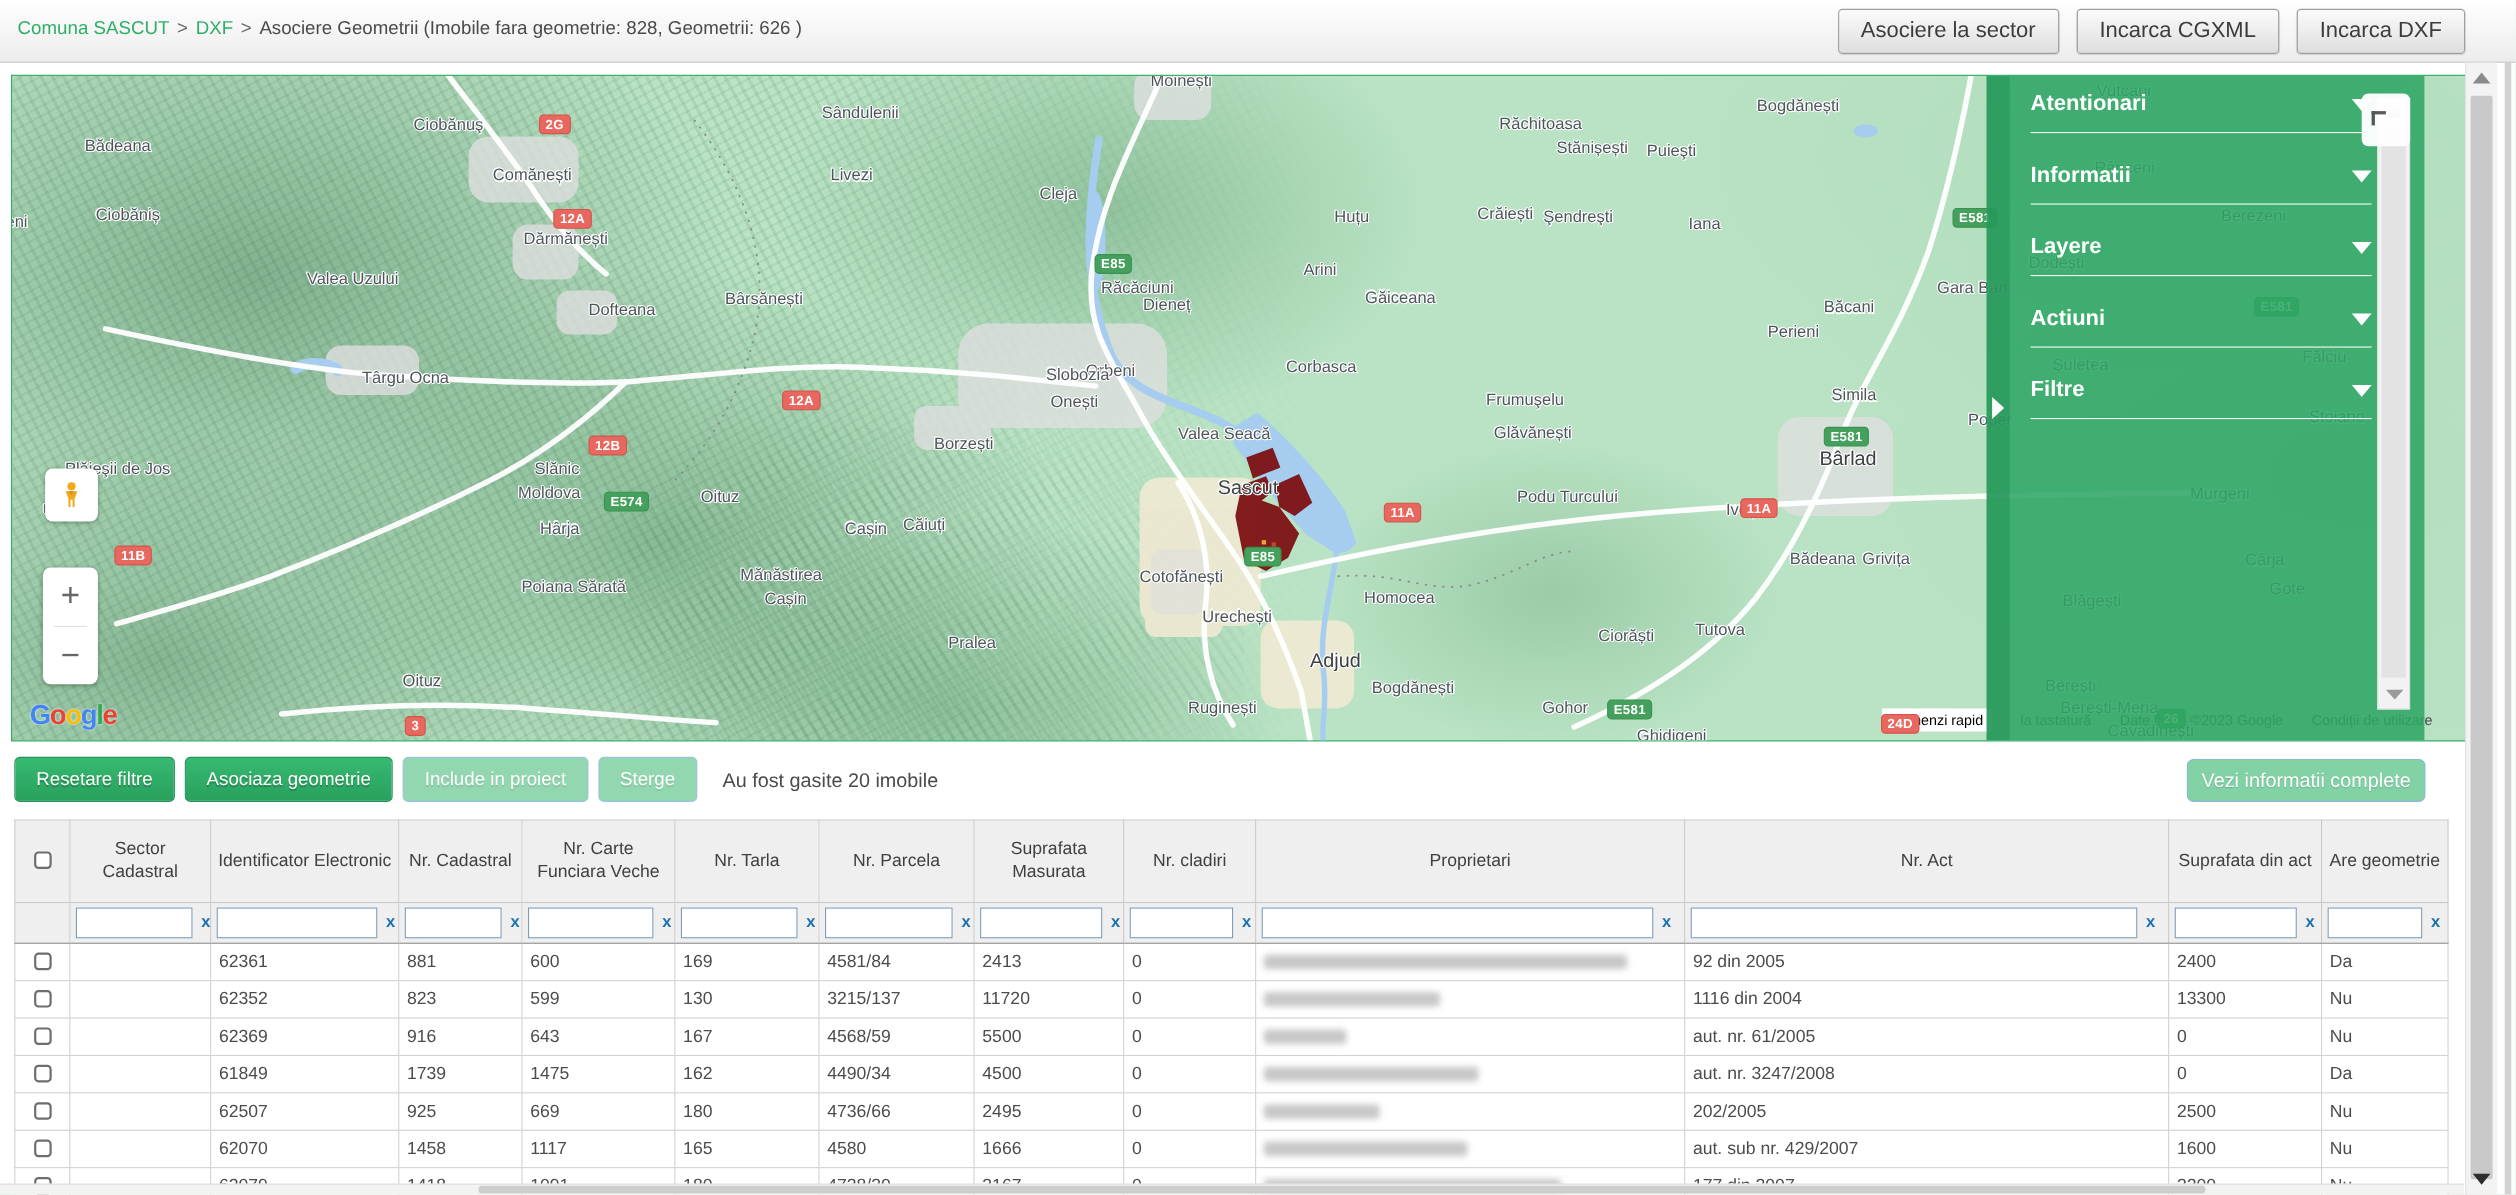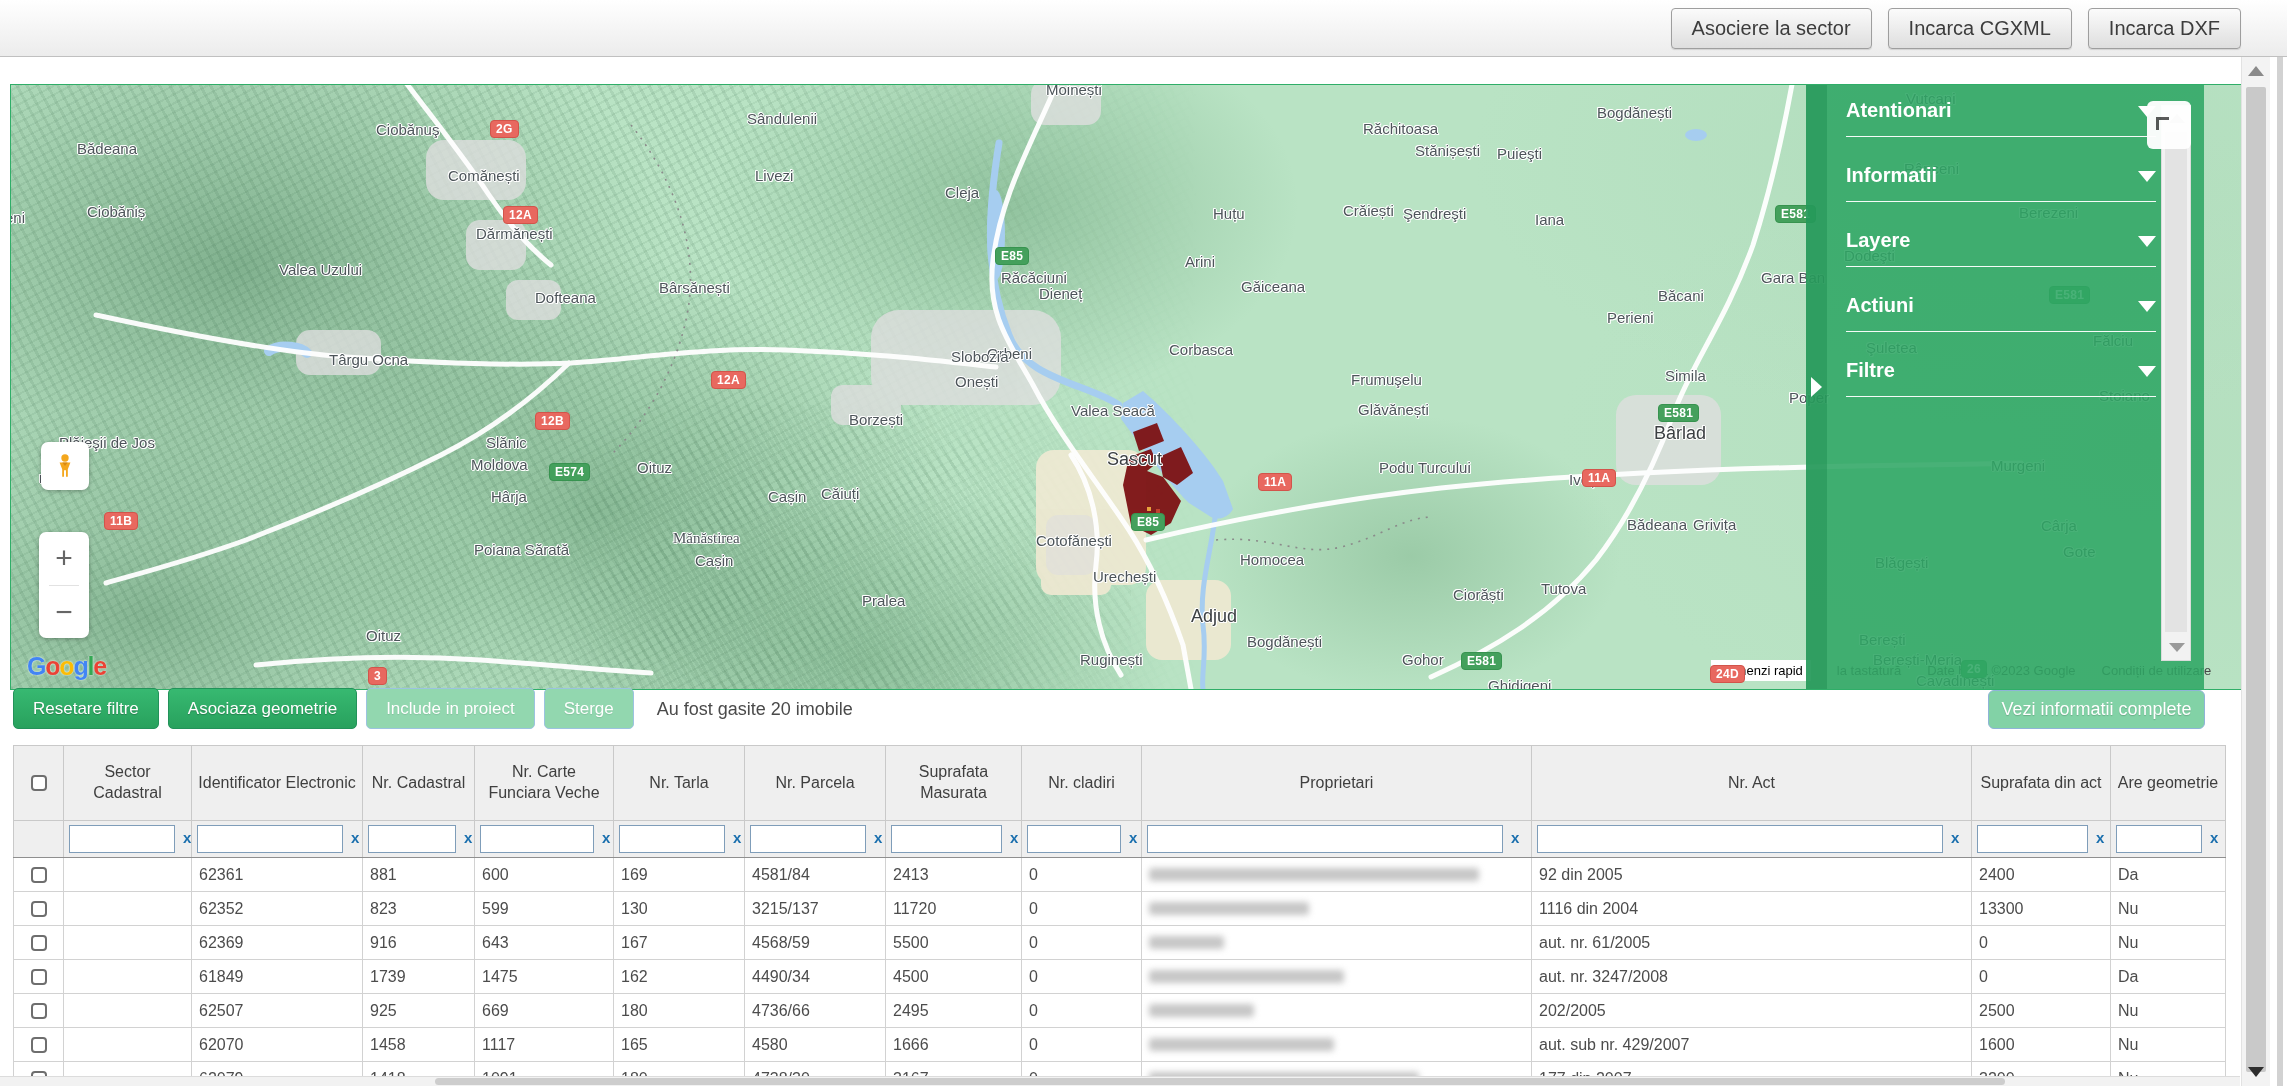--- a/index.html
+++ b/index.html
@@ -9,21 +9,21 @@
   .topbar{position:absolute;left:0;top:0;width:2287px;height:57px;box-sizing:border-box;
           background:linear-gradient(#ffffff,#ececec);border-bottom:1px solid #c0c0c0}
   .crumbs{position:absolute;left:16px;top:16px;font-size:17px;color:#4a4a4a;white-space:nowrap}
   .crumbs a{color:#2fae68;text-decoration:none;cursor:pointer}
   .crumbs .sep{margin:0 7px;color:#666}
   .hdrbtns{position:absolute;right:46px;top:8px;display:flex;gap:16px}
   .hbtn{font-size:20px;color:#3c3c3c;background:linear-gradient(#fbfbfb,#dedede);
         border:1px solid #9e9e9e;border-radius:4px;padding:8px 20px;cursor:pointer;
         box-shadow:0 1px 1px rgba(0,0,0,.12)}
   
-  .mapwrap{position:absolute;left:10px;top:84px;width:2260px;height:606px;box-sizing:border-box;
+  .mapwrap{position:absolute;left:10px;top:68px;width:2260px;height:606px;box-sizing:border-box;
     border:1px solid #2fae68;overflow:hidden;background-color:#b9e3c4;
     background-image:
       radial-gradient(620px 420px at 10% 30%, rgba(74,128,90,.50), transparent 70%),
       radial-gradient(520px 360px at 26% 70%, rgba(80,138,96,.45), transparent 70%),
       radial-gradient(480px 300px at 6% 88%, rgba(74,128,90,.45), transparent 72%),
       radial-gradient(420px 280px at 44% 20%, rgba(88,148,104,.40), transparent 70%),
       radial-gradient(430px 260px at 38% 96%, rgba(88,148,104,.42), transparent 70%),
       radial-gradient(300px 200px at 62% 78%, rgba(100,158,114,.35), transparent 70%),
       radial-gradient(700px 360px at 88% 12%, rgba(172,216,183,.55), transparent 75%),
       radial-gradient(800px 420px at 95% 60%, rgba(176,219,186,.5), transparent 75%)}
@@ -127,20 +127,23 @@
   .varr.up{top:9px;border-bottom:10px solid #8a8a8a}
   .varr.dn{bottom:9px;border-top:10px solid #2e2e2e}
   .vthumb{position:absolute;left:4px;right:4px;top:30px;height:985px;background:#c9c9c9;
           border-radius:2px}
   .edge{position:absolute;right:4px;top:57px;width:6px;height:1029px;background:#d2d2d2;z-index:7}
 </style>
 </head>
 <body>
 
 <header class="topbar">
+  <nav class="crumbs">
+    <a>Comuna SASCUT</a><span class="sep">&gt;</span><a>DXF</a><span class="sep">&gt;</span><span>Asociere Geometrii (Imobile fara geometrie: 828, Geometrii: 626 )</span>
+  </nav>
   <div class="hdrbtns">
     <button class="hbtn">Asociere la sector</button>
     <button class="hbtn">Incarca CGXML</button>
     <button class="hbtn">Incarca DXF</button>
   </div>
 </header>
 
 <div class="mapwrap">
   <div class="ridges"></div>
   <div class="ridges2"></div>
@@ -243,21 +246,21 @@
       <div class="mlabel" style="left: 1558px; top: 386px;">Ivești</div>
       <div class="mlabel" style="left: 1616px; top: 431px;">Bădeana</div>
       <div class="mlabel" style="left: 1682px; top: 431px;">Grivița</div>
       <div class="mlabel" style="left: 1442px; top: 501px;">Ciorăști</div>
       <div class="mlabel" style="left: 1530px; top: 495px;">Tutova</div>
       <div class="mlabel" style="left: 475px; top: 349px;">Slănic</div>
       <div class="mlabel" style="left: 460px; top: 371px;">Moldova</div>
       <div class="mlabel" style="left: 626px; top: 374px;">Oituz</div>
       <div class="mlabel" style="left: 757px; top: 403px;">Cașin</div>
       <div class="mlabel" style="left: 480px; top: 403px;">Hârja</div>
-      <div class="mlabel" style="left: 662px; top: 445px; font-family: Liberation Serif, serif;">Mănăstirea</div>
+      <div class="mlabel" style="left: 662px; top: 445px;">Mănăstirea</div>
       <div class="mlabel" style="left: 684px; top: 467px;">Cașin</div>
       <div class="mlabel" style="left: 463px; top: 456px;">Poiana Sărată</div>
       <div class="mlabel" style="left: 778px; top: 400px; margin-left: 32px;">Căiuți</div>
       <div class="mlabel" style="left: 1025px; top: 447px;">Cotofănești</div>
       <div class="mlabel" style="left: 1082px; top: 483px;">Urechești</div>
       <div class="mlabel" style="left: 851px; top: 507px;">Pralea</div>
       <div class="mlabel s2" style="left: 1096px; top: 364px;">Sascut</div>
       <div class="mlabel" style="left: 1229px; top: 466px;">Homocea</div>
       <div class="mlabel s2" style="left: 1180px; top: 521px;">Adjud</div>
       <div class="mlabel" style="left: 1069px; top: 566px;">Ruginești</div>

